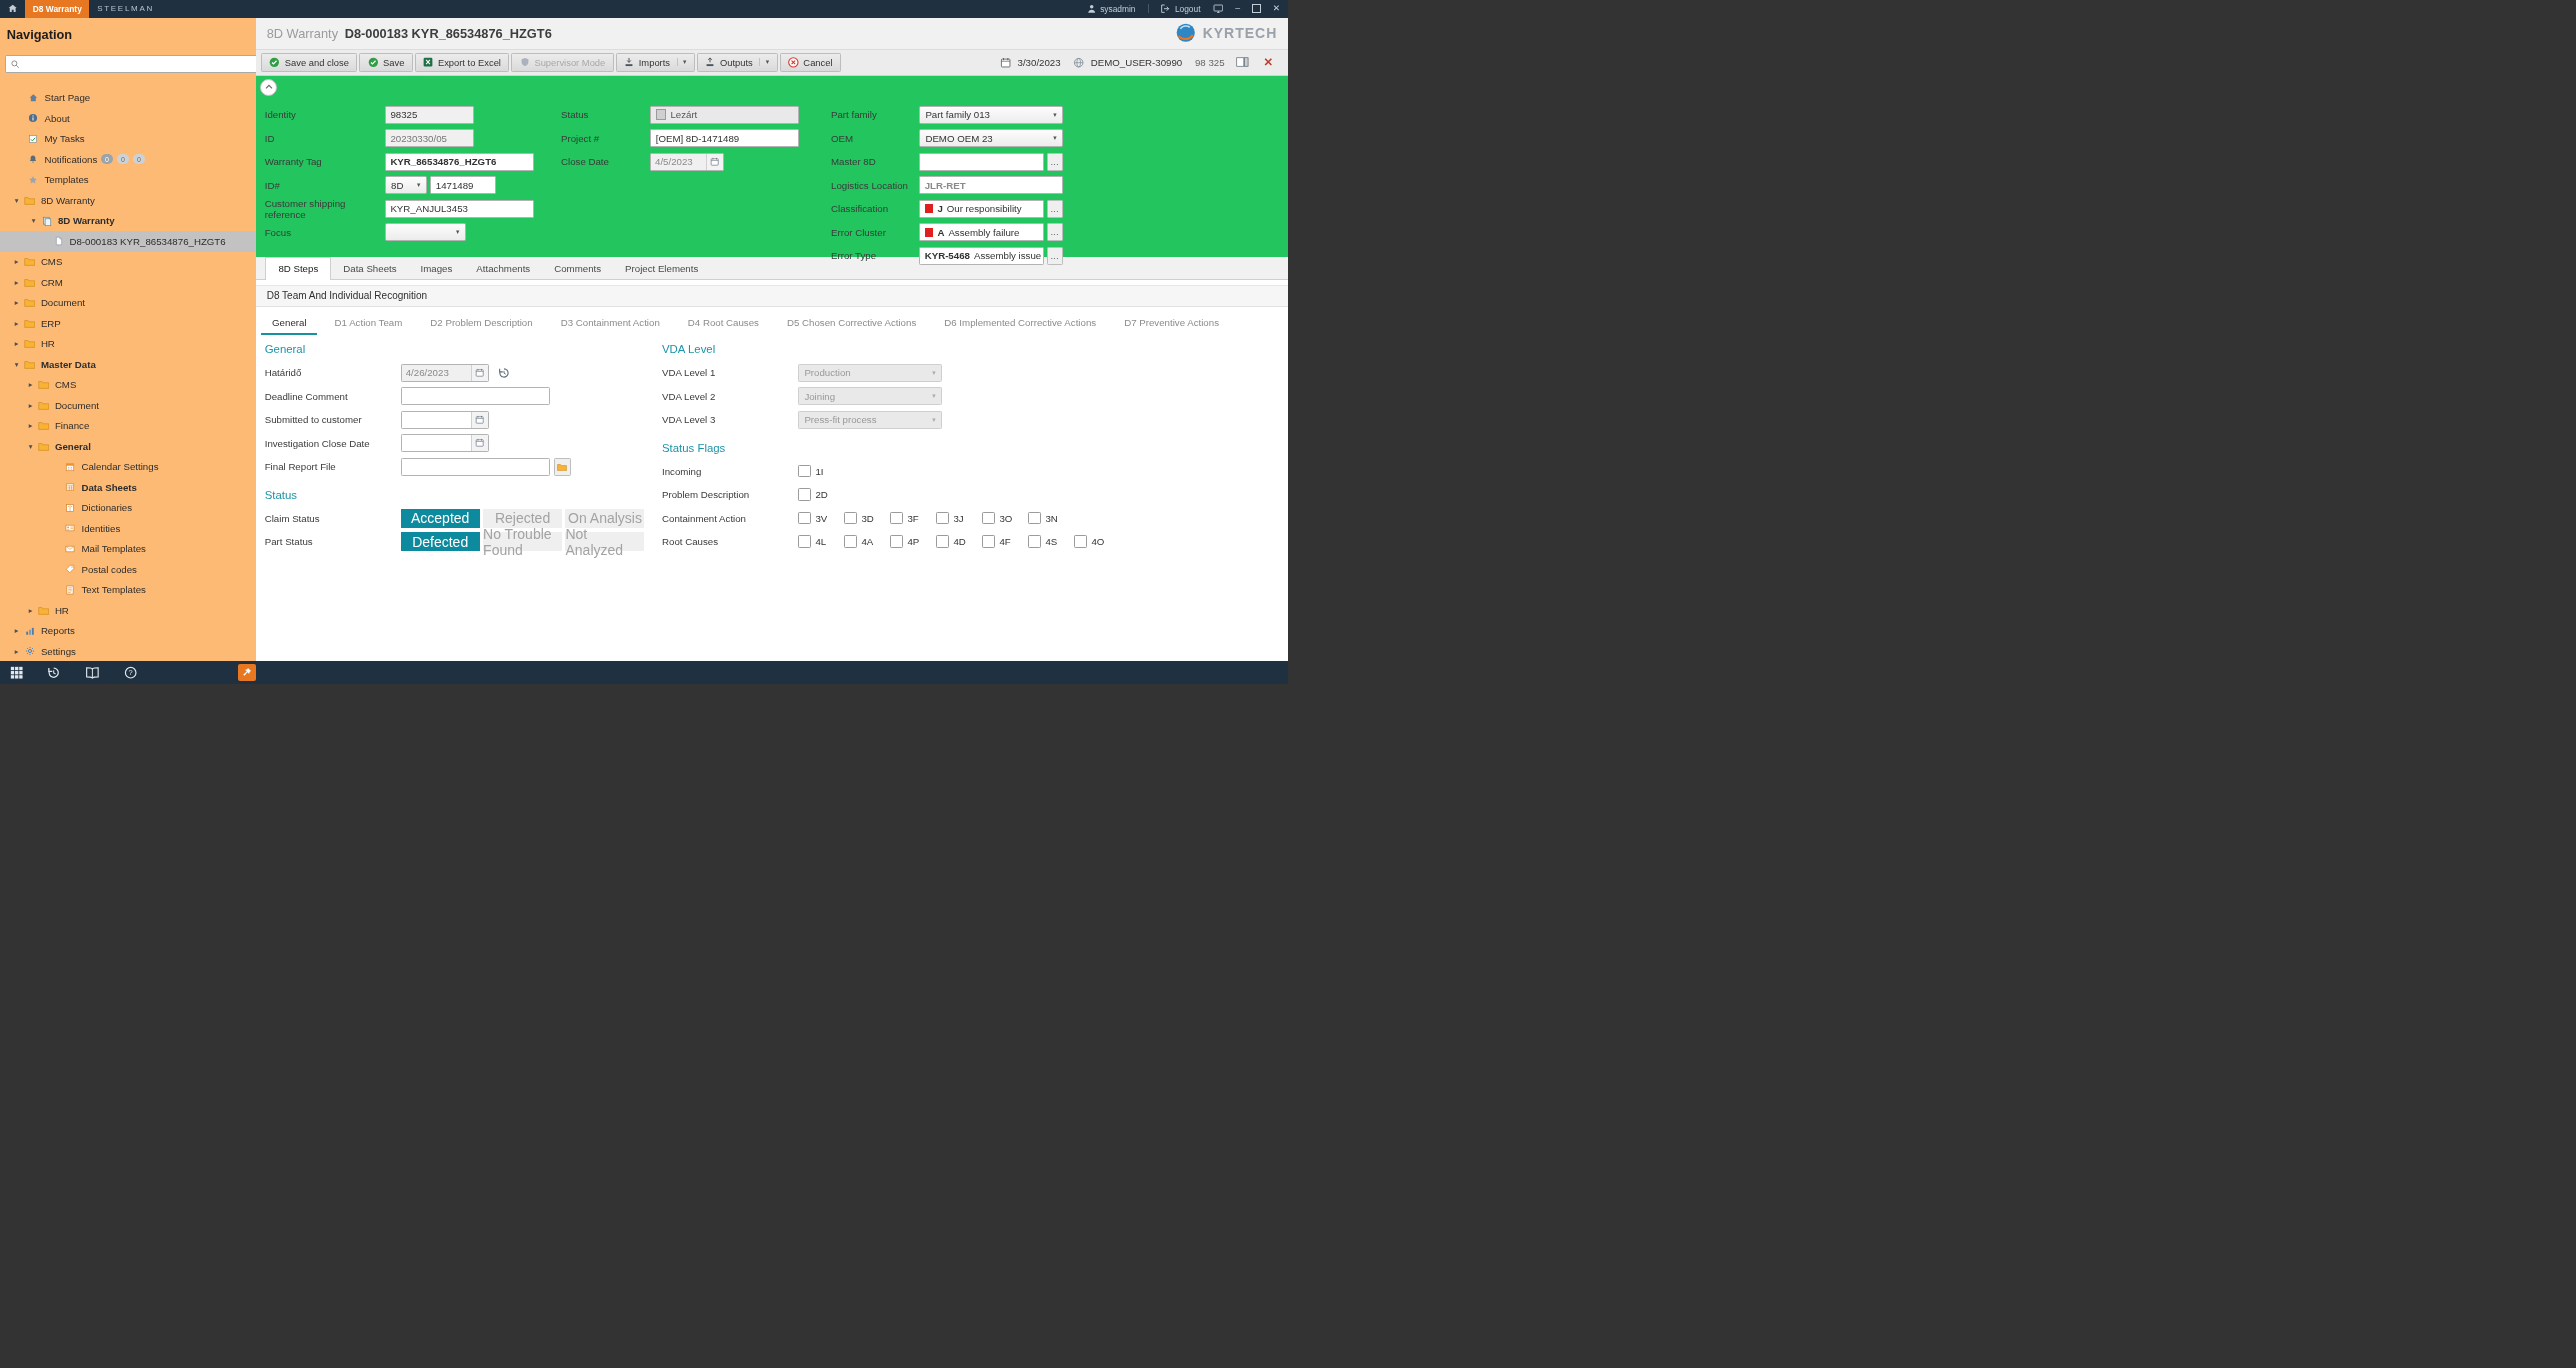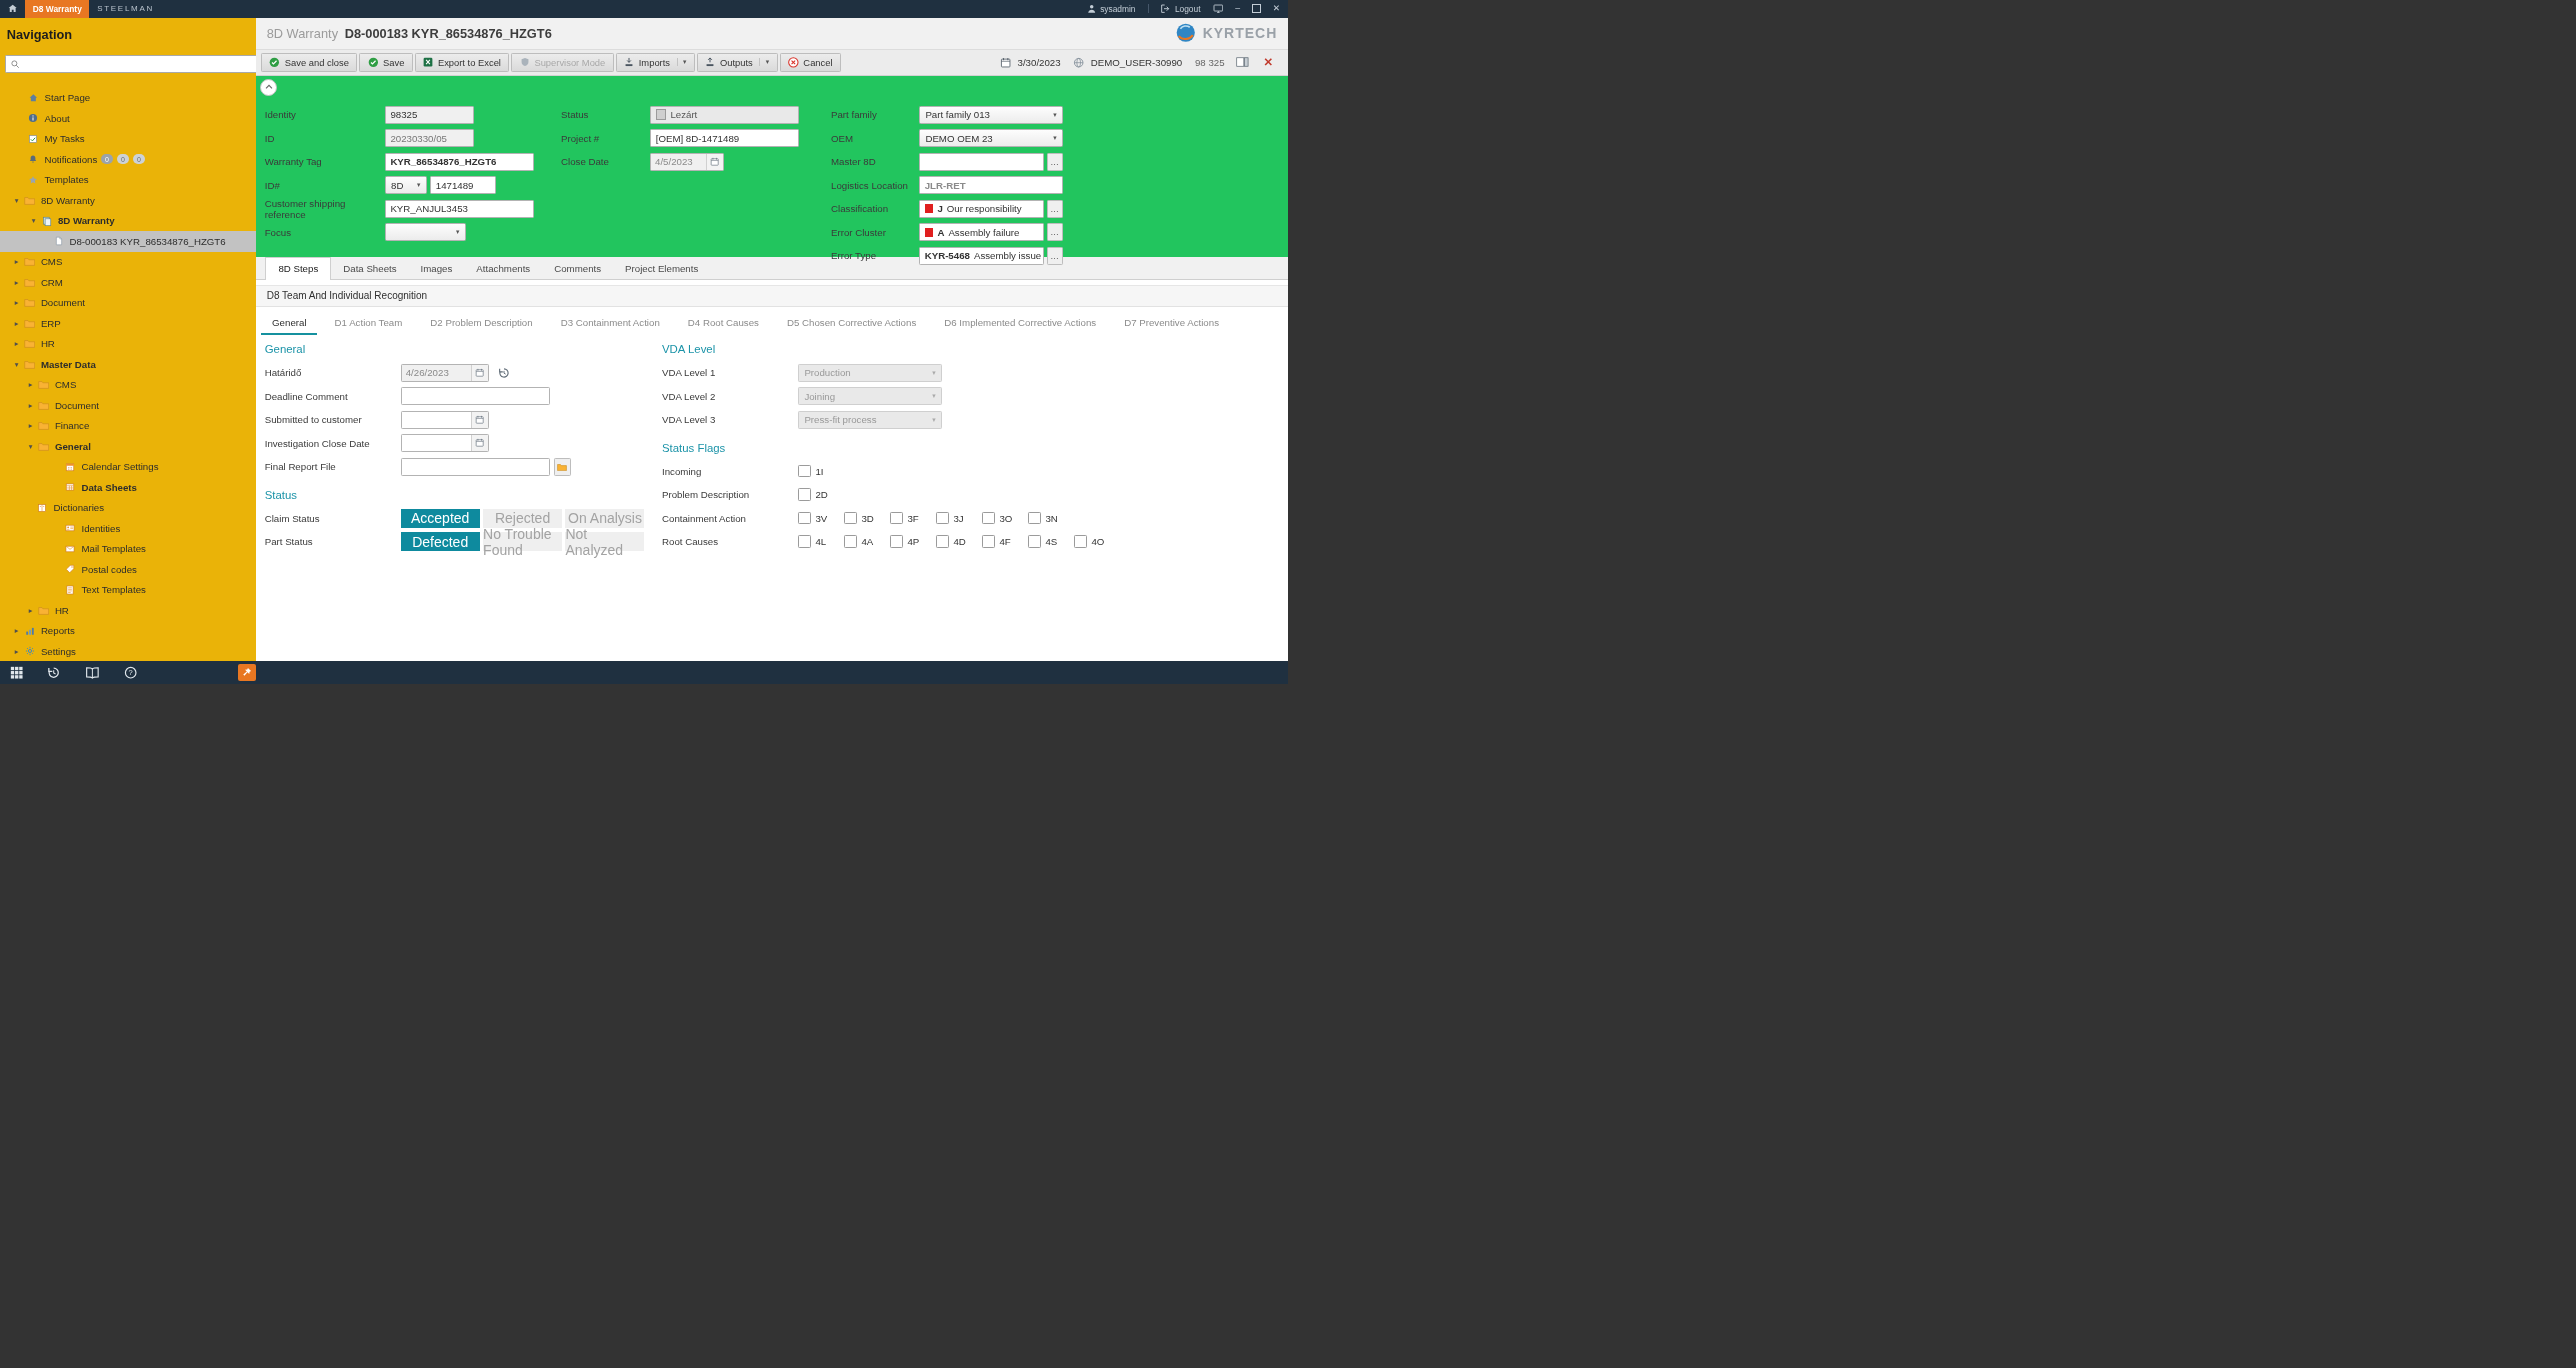--- a/index.html
+++ b/index.html
@@ -12,21 +12,21 @@
   .topbar{position:absolute;top:0;left:0;right:0;height:17.5px;background:#1f3040;display:flex;align-items:center;padding:0 8px;gap:8px;box-sizing:border-box;z-index:5;}
   .tb-badge{background:#e87722;color:#fff;font-size:8.4px;font-weight:bold;height:17.5px;display:flex;align-items:center;padding:0 7.4px;}
   .tb-brand{color:#b9c3cd;font-size:8px;letter-spacing:1.7px;}
   .tb-right{margin-left:auto;display:flex;align-items:center;gap:12px;color:#c3cdd6;font-size:8.4px;}
   .tb-item{display:flex;align-items:center;gap:4px;}
   .tb-sep{width:0.7px;height:9.4px;background:#46576a;}
   .win-max{width:6.7px;height:6.7px;border:1px solid #c3cdd6;display:inline-block;}
   .win-glyph{font-size:8.7px;color:#c3cdd6;line-height:1;}
 
   
-  .sidebar{position:absolute;top:17.5px;left:0;width:278px;bottom:23px;background:#eab308;border-right:0.7px solid #b9b9b9;box-sizing:border-box;overflow:hidden;}
+  .sidebar{position:absolute;top:17.5px;left:0;width:278px;bottom:23px;background:#fdba74;border-right:0.7px solid #b9b9b9;box-sizing:border-box;overflow:hidden;}
   .nav-title{font-size:12.8px;font-weight:bold;color:#1d1d1d;padding:9.4px 8px 9.4px 6.7px;}
   .search{margin:4px 14.8px 0 5.4px;height:18px;background:#fff;border:0.7px solid #a9a9a9;border-radius:1.3px;display:flex;align-items:center;padding:0 4px;gap:3.4px;box-sizing:border-box;}
   .search input{border:none;outline:none;flex:1;font-size:9px;background:transparent;}
   .tree{position:absolute;top:70px;left:0;right:9.4px;}
   .nav-item{height:20.5px;display:flex;align-items:center;font-size:9.7px;color:#2d2d2d;box-sizing:border-box;}
   .nav-item.sel{background:#c2c2c2;}
   .nav-item.b .nlbl{font-weight:bold;}
   .chev{width:13.4px;color:#4f4f4f;font-size:7.4px;text-align:center;flex:none;}
   .ic{width:12.8px;display:flex;justify-content:center;flex:none;margin-right:4.7px;}
   .nlbl{white-space:nowrap;overflow:hidden;text-overflow:ellipsis;}
@@ -353,21 +353,21 @@
       </div>
       <div class="nav-item b" style="padding-left:64px">
         <span class="ic">
             <svg width="10" height="10" viewBox="0 0 16 16">
               <rect x="2" y="3" width="12" height="10" fill="#fff" stroke="#d07a1f"></rect>
               <path d="M2 6h12M2 9.5h12M7 6v7M10.5 6v7" stroke="#e8932f"></path>
             </svg>
           </span>
         <span class="nlbl">Data Sheets</span>
       </div>
-      <div class="nav-item" style="padding-left:36px">
+      <div class="nav-item" style="padding-left:64px">
         <span class="ic">
             <svg width="10" height="10" viewBox="0 0 16 16">
               <rect x="2.5" y="2.5" width="11" height="11" fill="#fff" stroke="#d07a1f"></rect>
               <path d="M8 2.5v11M4.5 5.5h2M9.5 5.5h2" stroke="#e8932f"></path>
             </svg>
           </span>
         <span class="nlbl">Dictionaries</span>
       </div>
       <div class="nav-item" style="padding-left:64px">
         <span class="ic">

